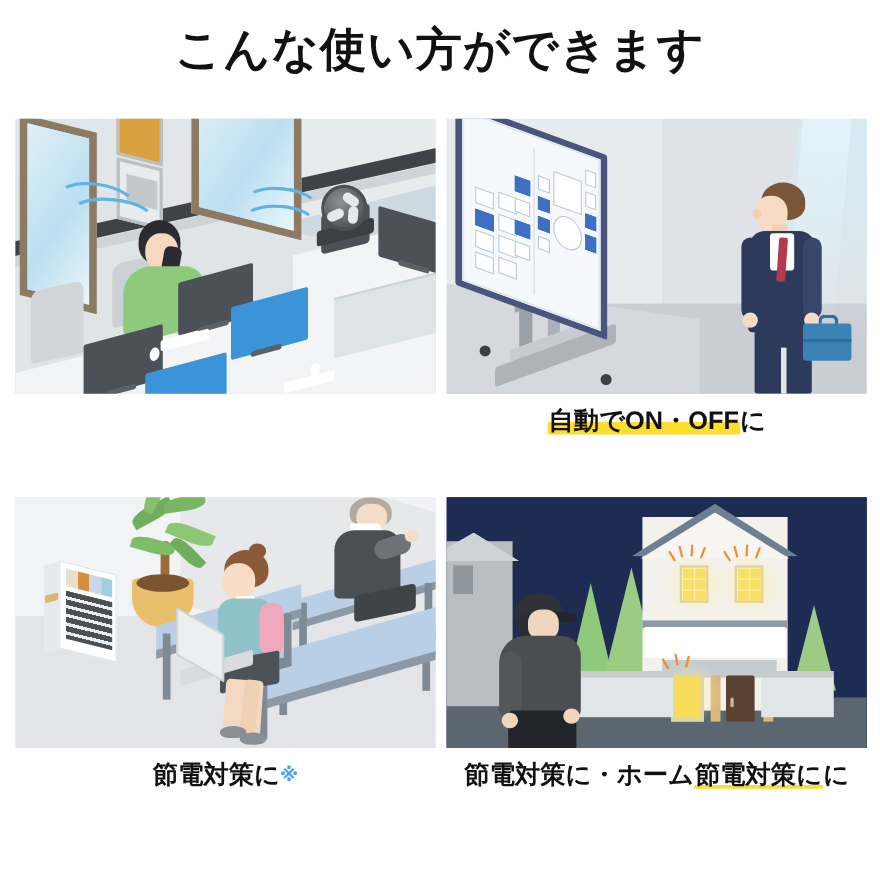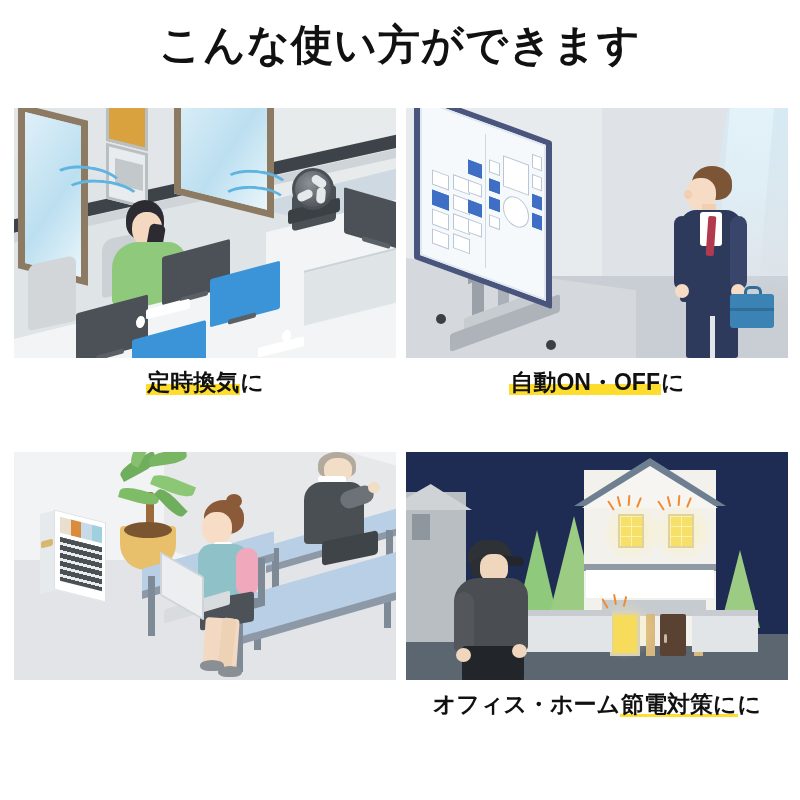--- a/index.html
+++ b/index.html
@@ -380,23 +380,20 @@
       <div class="mon m4"></div>
         <div class="mon-b" style="left:82px;top:244px;transform:skewY(-15deg);"></div>
       <div class="mon m5"></div>
       <div class="kbd k1"></div>
         <div class="kbd k2"></div>
       <div class="mouse ms1"></div>
         <div class="mouse ms2"></div>
     </div>
 
     <div class="caption">
-      <span class="cap-line">
-        <span class="hl">定時換気</span><span>に</span>
-      </span>
     </div>
   </div>
 
   <div class="block b2">
     <div class="illus">
       <div class="s-bg"></div>
       <div class="s-wallL"></div>
       <div class="s-wallR"></div>
       <div class="s-floor"></div>
       <div class="s-floor2"></div>
@@ -457,21 +454,21 @@
         <span class="p2-handL"></span>
           <span class="p2-handR"></span>
         <span class="bag-h"></span>
           <span class="bag"></span>
         <span class="bag-l"></span>
       </div>
     </div>
 
     <div class="caption">
       <span class="cap-line">
-        <span class="hl">自動ON・OFF</span><span>に</span>
+        <span class="hl">自動でON・OFF</span><span>に</span>
       </span>
     </div>
   </div>
 
   <div class="block b3">
     <div class="illus">
       <div class="h-bg"></div>
       <div class="h-wall"></div>
       <div class="h-diag"></div>
       <div class="h-floor"></div>
@@ -543,20 +540,23 @@
           <span class="p3-legs"></span>
           <span class="p3-leg2"></span>
       </div>
       <div class="laptop-base"></div>
       <div class="laptop-lid"></div>
       <span class="p3-shoe" style="position:absolute;left:186px;top:208px;"></span>
       <span class="p3-shoe" style="position:absolute;left:204px;top:214px;"></span>
     </div>
 
     <div class="caption">
+      <span class="cap-line">
+        <span>節電対策に</span><span class="blue-mark">※</span>
+      </span>
     </div>
   </div>
 
   <div class="block b4">
     <div class="illus">
       <div class="n-sky"></div>
       <div class="n-ground"></div>
 
       <div class="n-houseL"></div>
       <div class="n-roofL"></div>
@@ -629,19 +629,19 @@
         <span class="p5-body"></span>
           <span class="p5-arm"></span>
         <span class="p5-legs"></span>
         <span class="p5-hand"></span>
           <span class="p5-hand2"></span>
       </div>
     </div>
 
     <div class="caption">
       <span class="cap-line">
-        <span>オフィス・ホーム</span><span class="hl-thin">節電対策に</span><span>に</span>
+        <span>節電対策に・ホーム</span><span class="hl-thin">節電対策に</span><span>に</span>
       </span>
     </div>
   </div>
 
 
 </div>
 
 </body></html>

